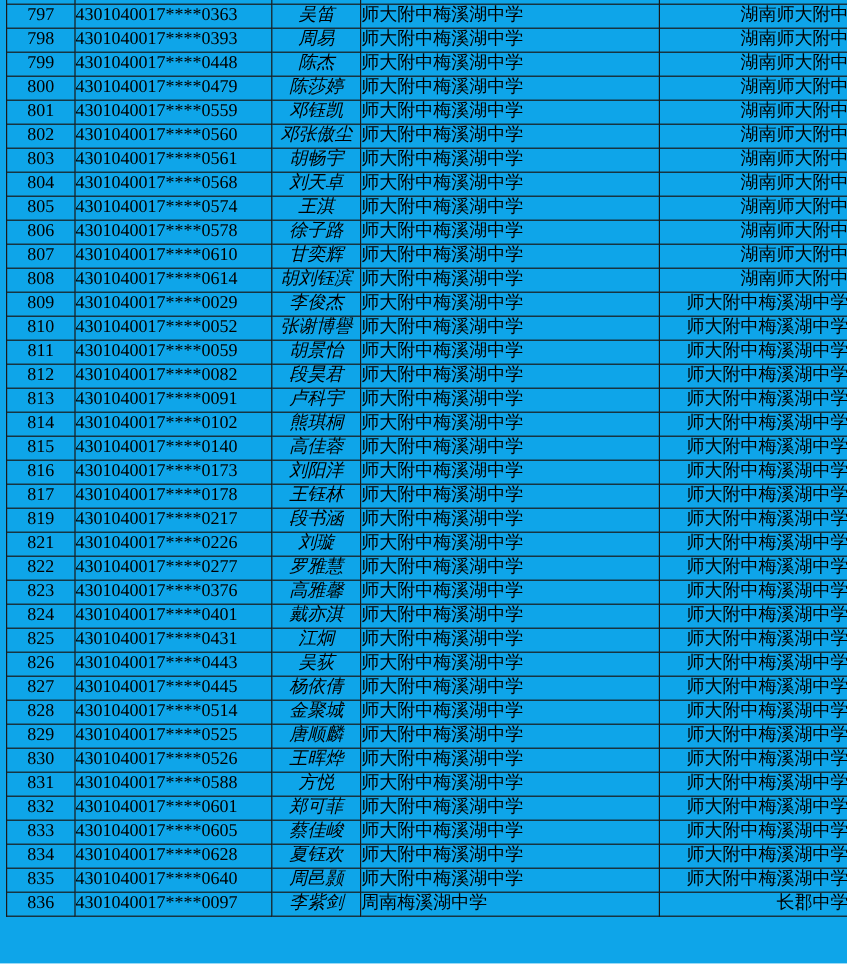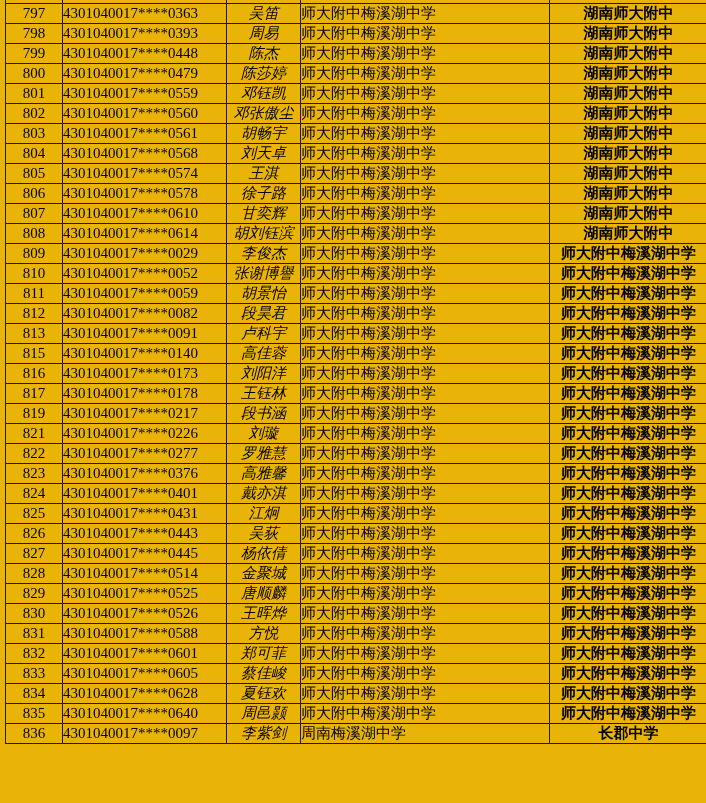--- a/index.html
+++ b/index.html
@@ -4,21 +4,21 @@
 <style>
   html, body {
     margin: 0;
     padding: 0;
     background: #ffffff;
   }
   .page {
     position: relative;
     width: 706px;
     height: 803px;
-    background: #eab308;
+    background: #0ea5e9;
     overflow: hidden;
     font-family: "Liberation Serif", "DejaVu Serif", serif;
     color: #000000;
   }
   table.roster {
     border-collapse: collapse;
     table-layout: fixed;
     position: absolute;
     left: 5px;
     top: 0;
@@ -31,21 +31,21 @@
     font-size: 15px;
     line-height: 19px;
     overflow: hidden;
     white-space: nowrap;
     vertical-align: middle;
   }
   td.c-num  { width: 56px;  text-align: center; }
   td.c-id   { width: 163px; }
   td.c-name { width: 73px;  text-align: center; font-style: italic; }
   td.c-school { width: 248px; text-align: left; padding-left: 6px; }
-  td.c-admit  { width: 157px; text-align: center; padding-left: 6px; font-weight: bold; }
+  td.c-admit  { width: 157px; text-align: right; padding-left: 6px; }
   tr.partial-top td {
     border-top: none;
     height: 3px;
     line-height: 3px;
   }
 </style>
 </head>
 <body>
 
 <div class="page">
@@ -171,20 +171,27 @@
           <td class="c-admit">师大附中梅溪湖中学</td>
         </tr>
         <tr>
           <td class="c-num">813</td>
           <td class="c-id">4301040017****0091</td>
           <td class="c-name">卢科宇</td>
           <td class="c-school">师大附中梅溪湖中学</td>
           <td class="c-admit">师大附中梅溪湖中学</td>
         </tr>
         <tr>
+          <td class="c-num">814</td>
+          <td class="c-id">4301040017****0102</td>
+          <td class="c-name">熊琪桐</td>
+          <td class="c-school">师大附中梅溪湖中学</td>
+          <td class="c-admit">师大附中梅溪湖中学</td>
+        </tr>
+        <tr>
           <td class="c-num">815</td>
           <td class="c-id">4301040017****0140</td>
           <td class="c-name">高佳蓉</td>
           <td class="c-school">师大附中梅溪湖中学</td>
           <td class="c-admit">师大附中梅溪湖中学</td>
         </tr>
         <tr>
           <td class="c-num">816</td>
           <td class="c-id">4301040017****0173</td>
           <td class="c-name">刘阳洋</td>

